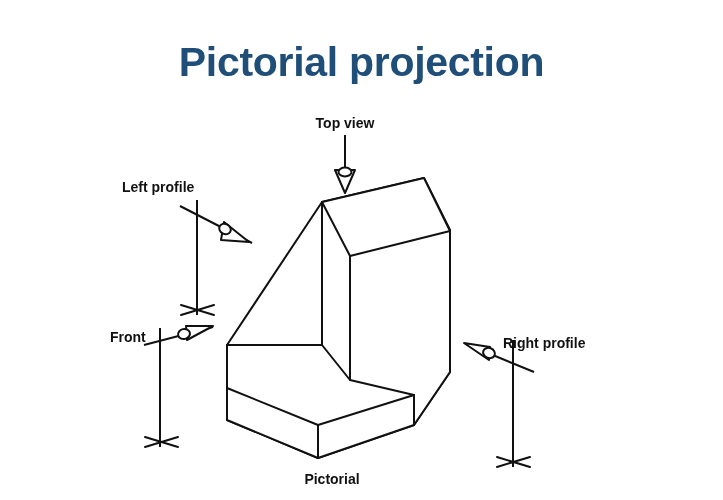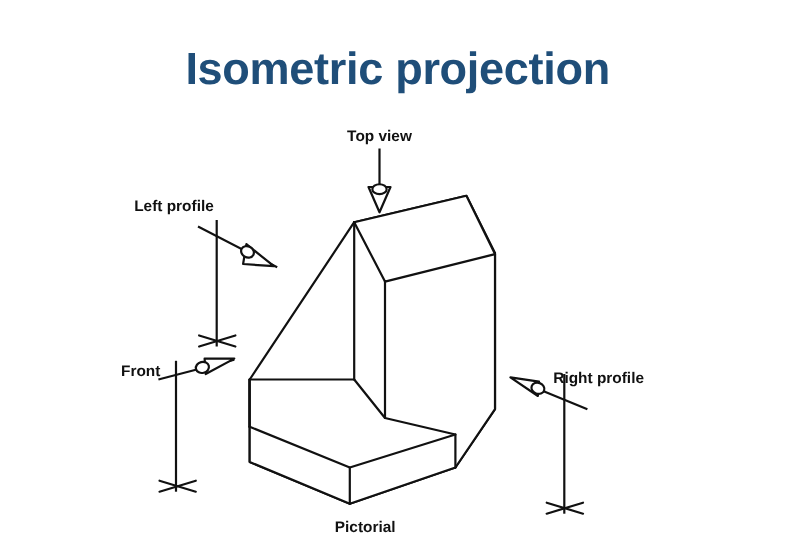--- a/index.html
+++ b/index.html
@@ -41,21 +41,21 @@
     font-size: 14px;
     font-weight: bold;
     fill: #111111;
   }
 </style>
 </head>
 <body>
 
 <div id="page">
 
-  <div id="title">Isometric projection</div>
+  <div id="title">Pictorial projection</div>
 
   <svg id="diagram" viewBox="0 0 723 500">
 
     <g fill="none" stroke="#111111" stroke-width="2" stroke-linecap="round" stroke-linejoin="round">
 
       <polygon points="322,202 424,178 450,230 350,256"></polygon>
 
       <polygon points="322,202 350,256 350,380 322,345"></polygon>
 
       <polygon points="350,256 450,230 450,372 414,425 414,395 350,380"></polygon>

